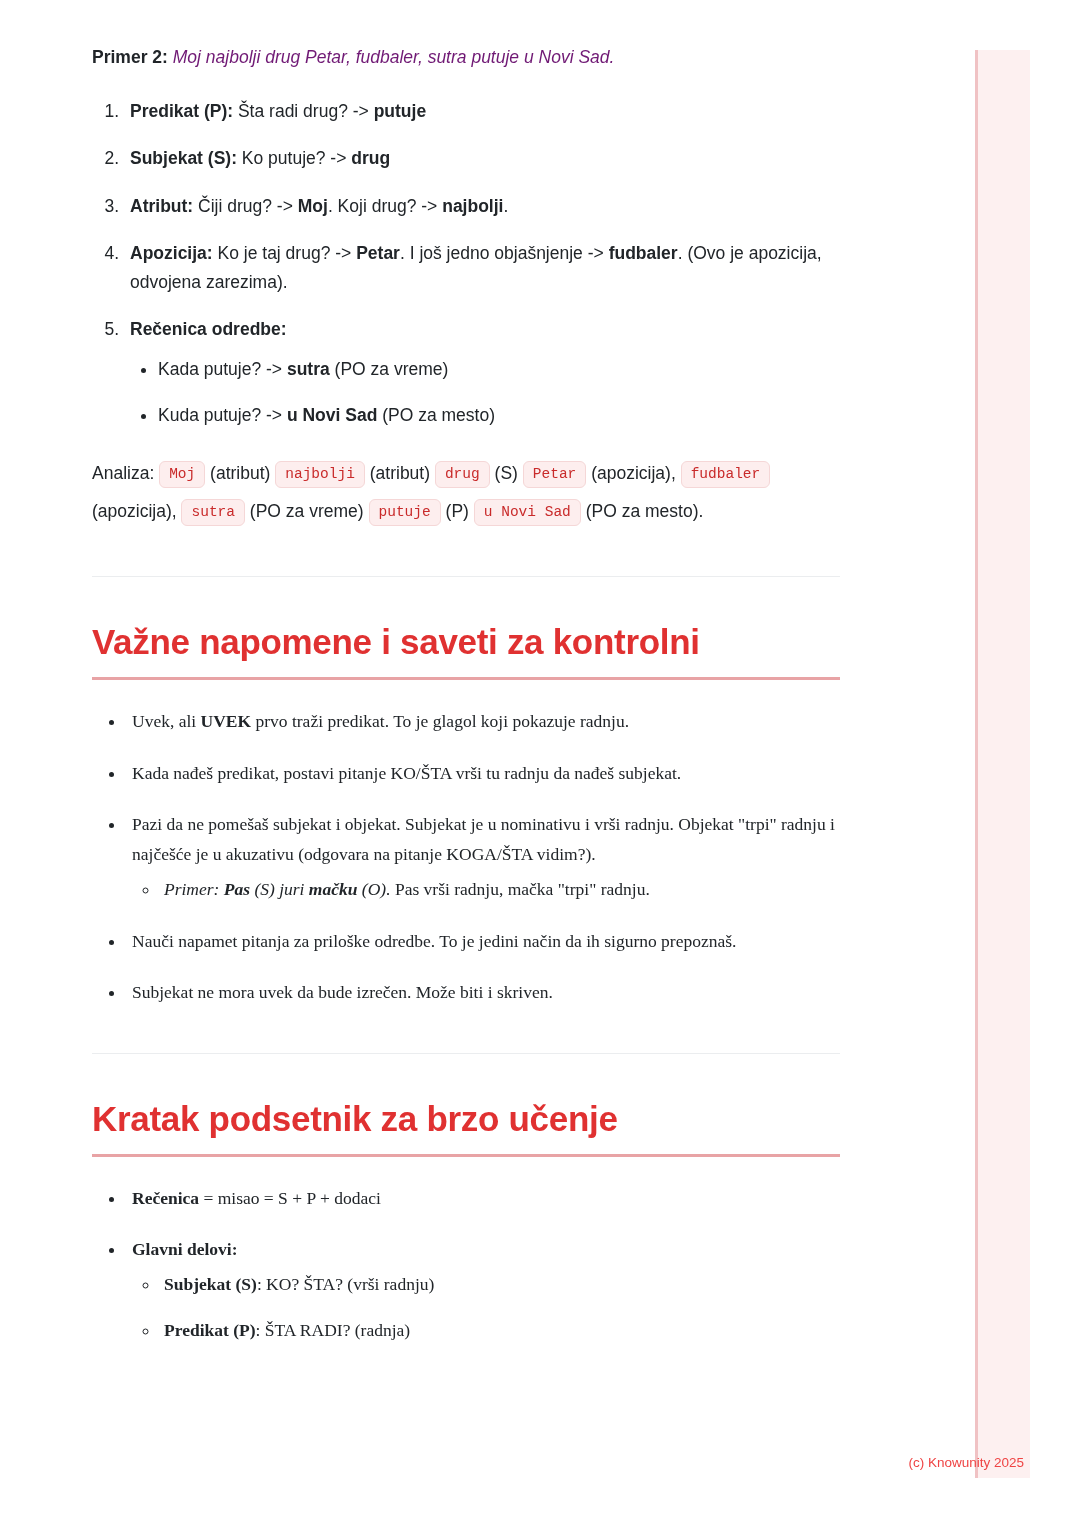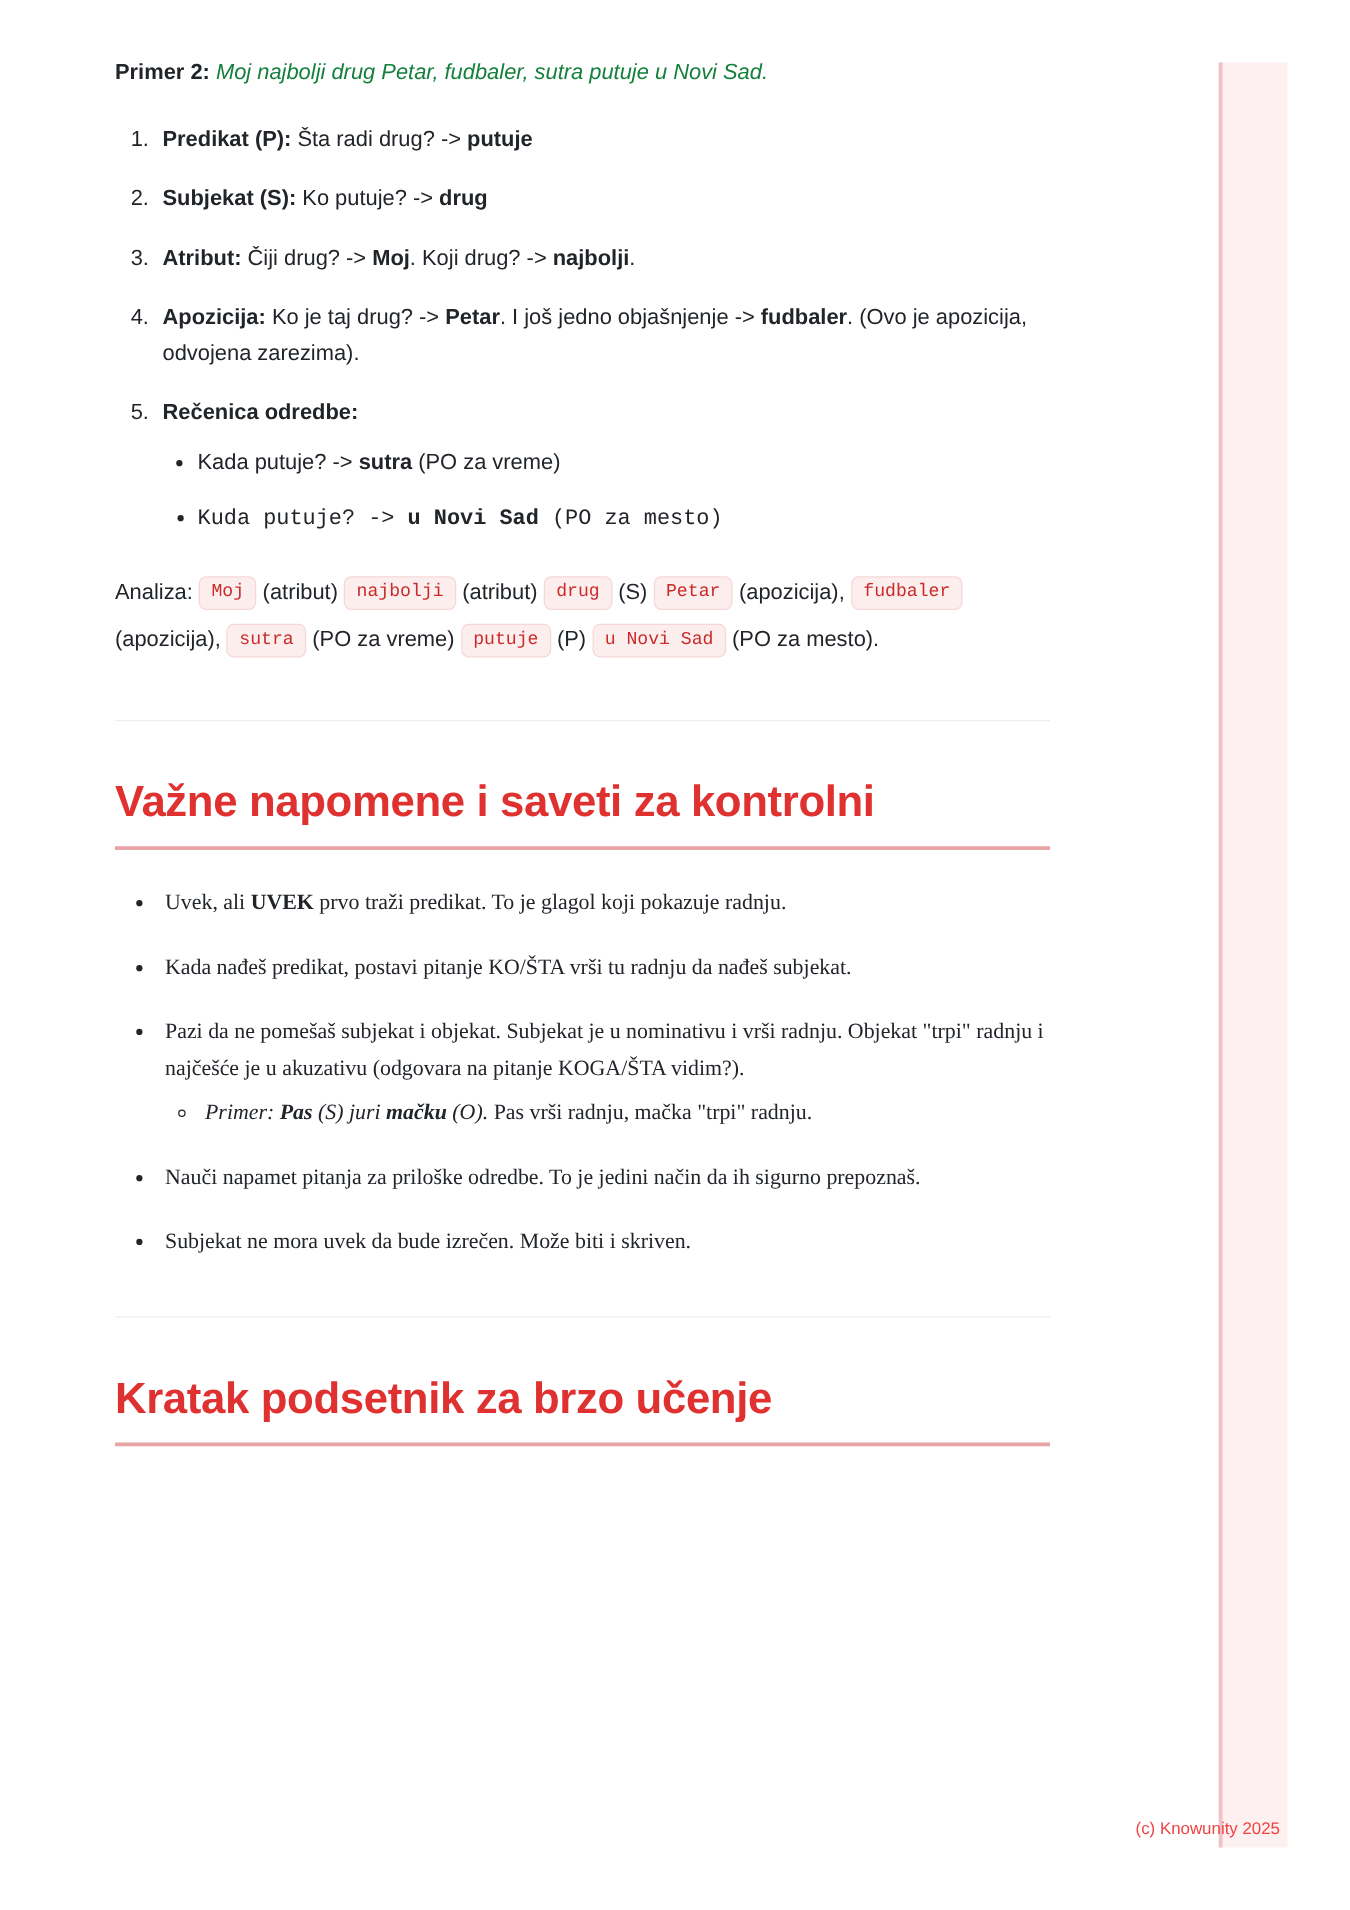--- a/index.html
+++ b/index.html
@@ -37,21 +37,21 @@
   }
 
   
   .lead {
     font-size: 17.5px;
     line-height: 1.55;
     margin: 0 0 26px 0;
     color: #212529;
   }
   .lead b { font-weight: 700; }
-  .lead i { font-style: italic; color: #15803d; }
+  .lead i { font-style: italic; color: #701a75; }
 
   ol.main-list {
     margin: 0 0 26px 0;
     padding-left: 32px;
     list-style-type: decimal;
   }
   ol.main-list > li {
     font-size: 17.5px;
     line-height: 1.62;
     margin-bottom: 19px;
@@ -62,21 +62,21 @@
   ul.sub-dot {
     margin: 12px 0 0 0;
     padding-left: 28px;
     list-style-type: disc;
   }
   ul.sub-dot > li {
     font-size: 17.5px;
     line-height: 1.6;
     margin-bottom: 18px;
   }
-  ul.sub-dot > li:last-child { margin-bottom: 0; font-family: Liberation Mono, monospace; }
+  ul.sub-dot > li:last-child { margin-bottom: 0; }
 
   
   .analiza {
     font-size: 17.5px;
     line-height: 2.15;
     margin: 6px 0 0 0;
     color: #212529;
   }
   code.chip {
     font-family: "Liberation Mono", "DejaVu Sans Mono", monospace;
@@ -221,16 +221,28 @@
     <li>
       <span>Subjekat ne mora uvek da bude izrečen. Može biti i skriven.</span>
     </li>
   </ul>
 
   <hr class="sep">
 
   <h2 class="section-title">Kratak podsetnik za brzo učenje</h2>
   <div class="title-rule"></div>
 
+  <ul class="tips recap">
+    <li>
+      <b class="st">Rečenica</b><span> = misao = S + P + dodaci</span>
+    </li>
+    <li>
+      <b class="st">Glavni delovi:</b>
+      <ul class="nested">
+        <li><b class="st">Subjekat (S)</b><span>: KO? ŠTA? (vrši radnju)</span></li>
+        <li><b class="st">Predikat (P)</b><span>: ŠTA RADI? (radnja)</span></li>
+      </ul>
+    </li>
+  </ul>
 
 </div>
 
 <div class="watermark">(c) Knowunity 2025</div>
 
 </body></html>

